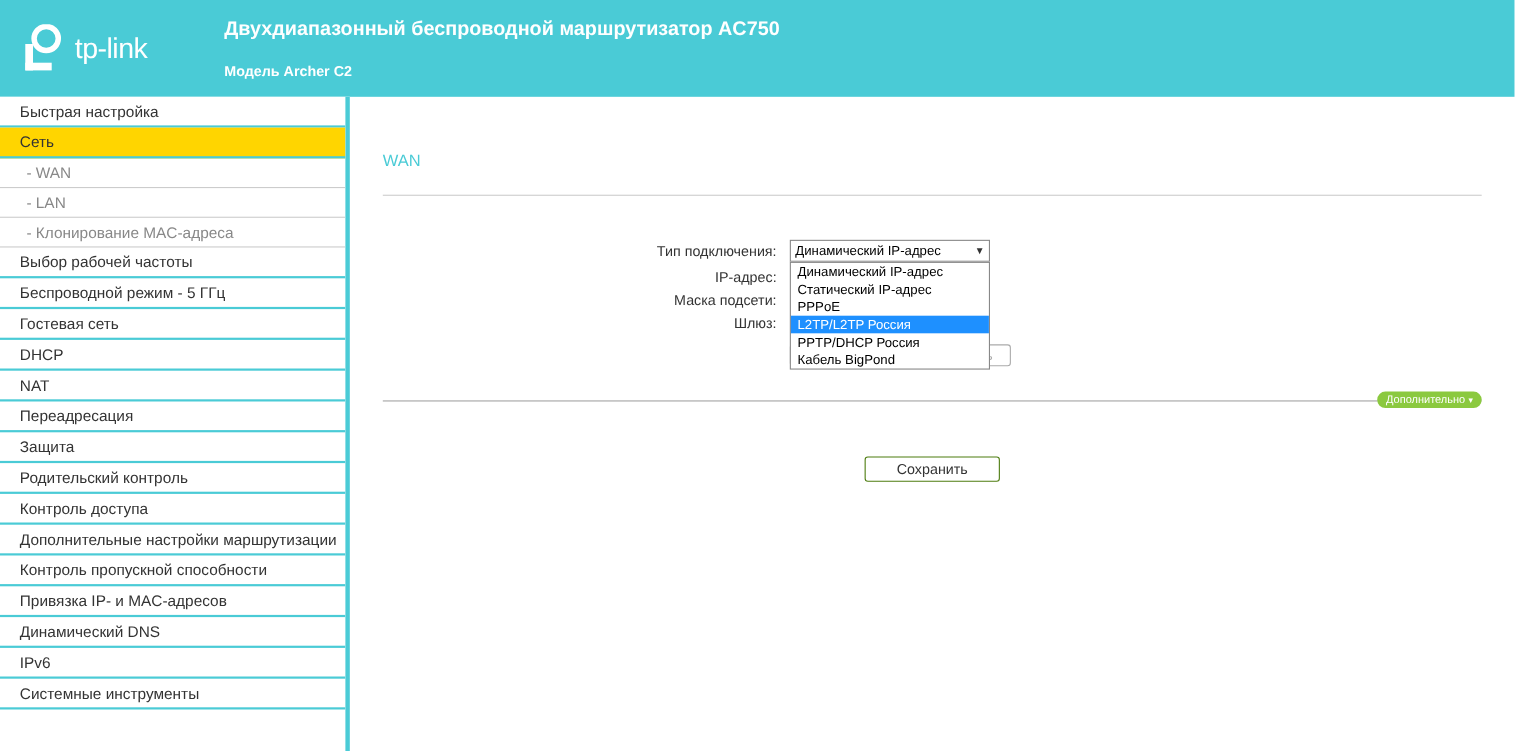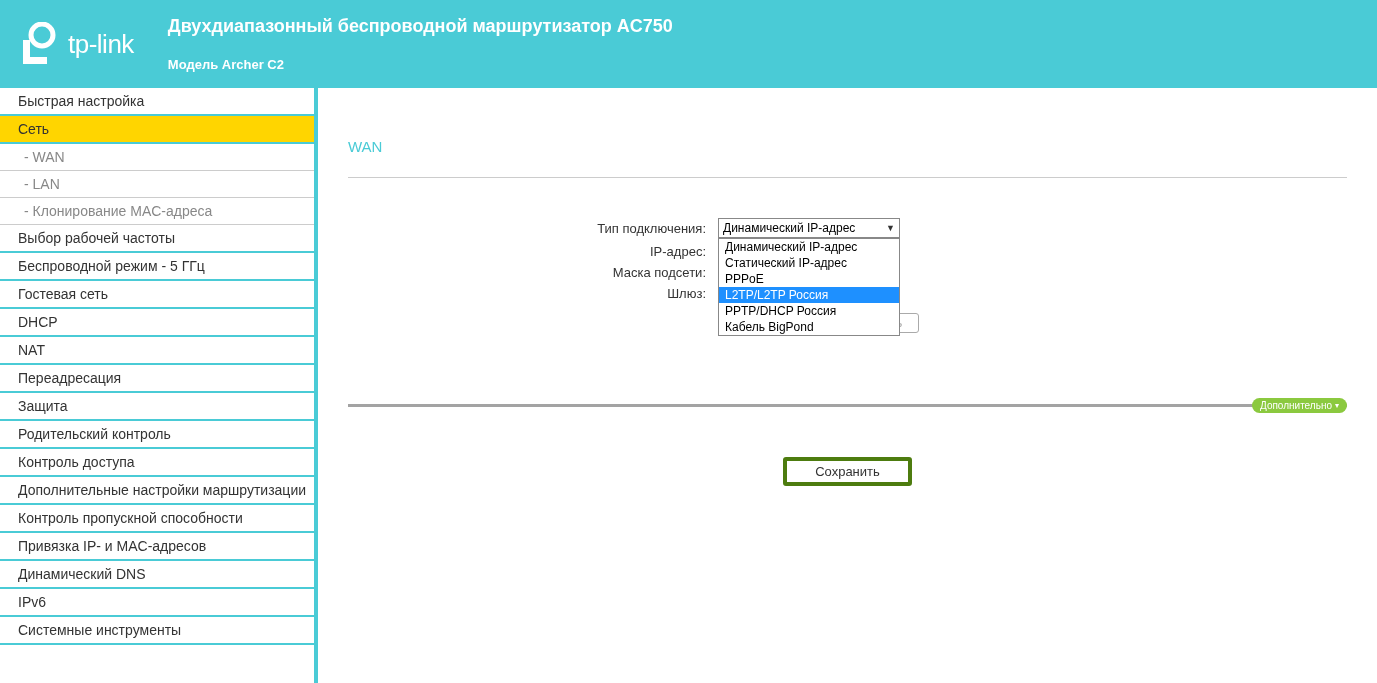--- a/index.html
+++ b/index.html
@@ -9,21 +9,21 @@
       background: #4acbd6;
       height: 88px;
       display: flex;
       align-items: center;
       padding: 0 20px;
       color: #fff;
     }
     .logo {
       display: flex;
       align-items: center;
-      margin-right: 34px;
+      margin-right: 70px;
     }
     .logo-icon {
       width: 40px;
       height: 45px;
       margin-right: 8px;
     }
     .logo-text {
       font-size: 26px;
       font-weight: normal;
       letter-spacing: -0.5px;
@@ -146,22 +146,22 @@
       padding: 2px 16px;
       border: 1px solid #aaa;
       background: #fff;
       color: #aaa;
       font-size: 12px;
       cursor: pointer;
       border-radius: 3px;
     }
     
     .divider-row {
-      margin-top: 71px;
-      border-top: 3px solid #a3a3a3;
+      margin-top: 31px;
+      border-top: 1px solid #a3a3a3;
       position: relative;
     }
     .advanced-badge {
       position: absolute;
       right: 0;
       top: -9px;
       background: #8bc93f;
       color: #fff;
       font-size: 10px;
       padding: 2px 8px;
@@ -170,21 +170,21 @@
       align-items: center;
       gap: 3px;
     }
     
     .save-row {
       margin-top: 50px;
       text-align: center;
     }
     .btn-save {
       padding: 3px 28px;
-      border: 4px solid #4d7c0f;
+      border: 1px solid #4d7c0f;
       background: #fff;
       color: #333;
       font-size: 13px;
       cursor: pointer;
       border-radius: 3px;
     }
   </style>
 </head>
 <body>
 

